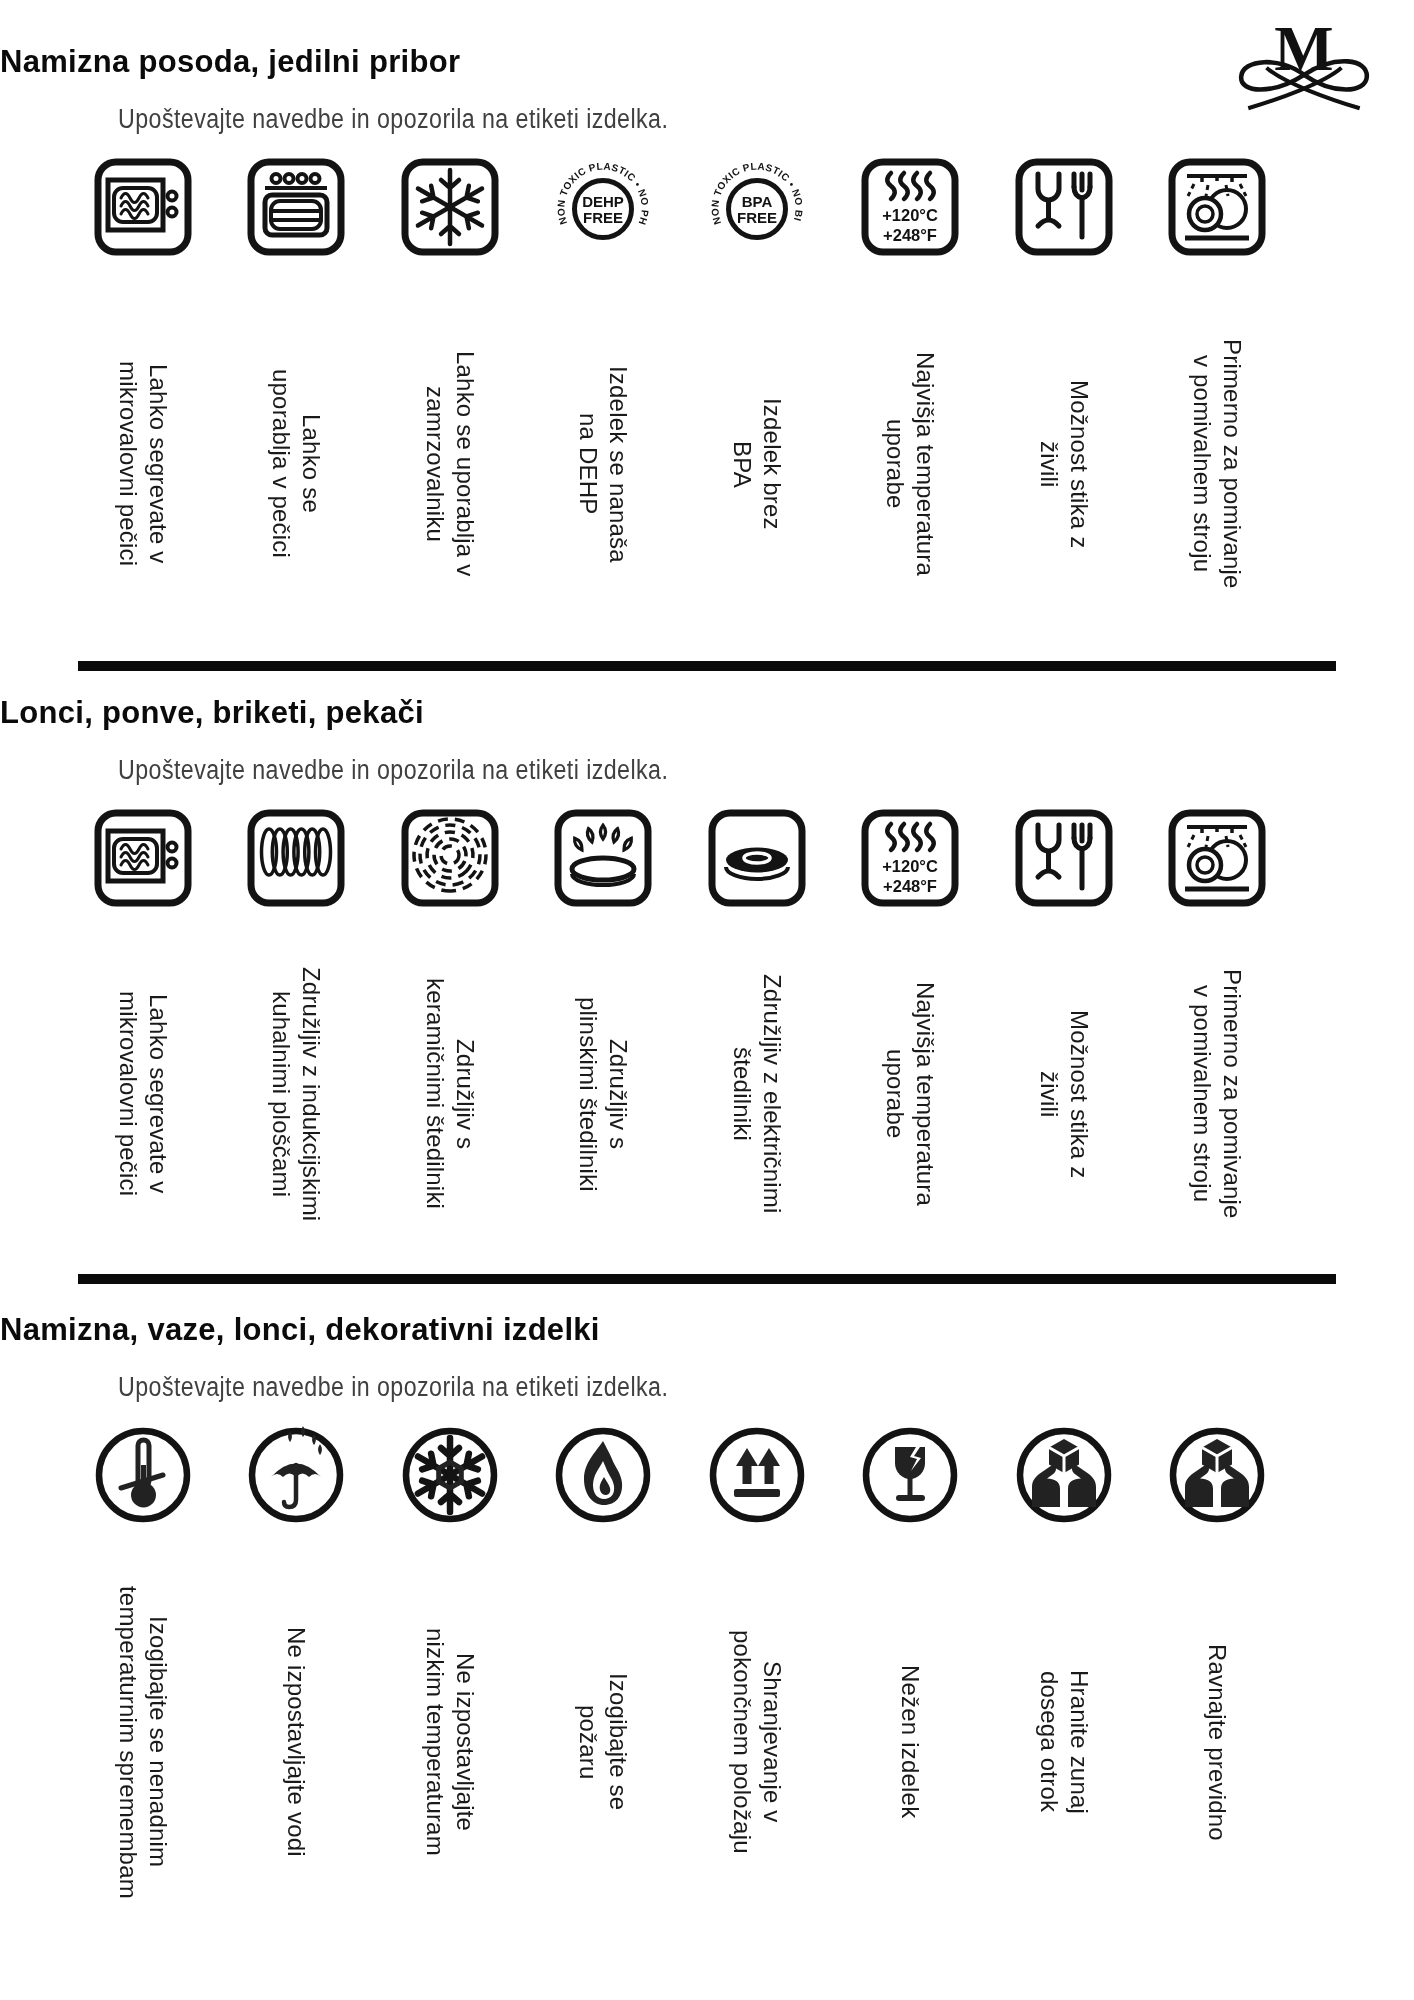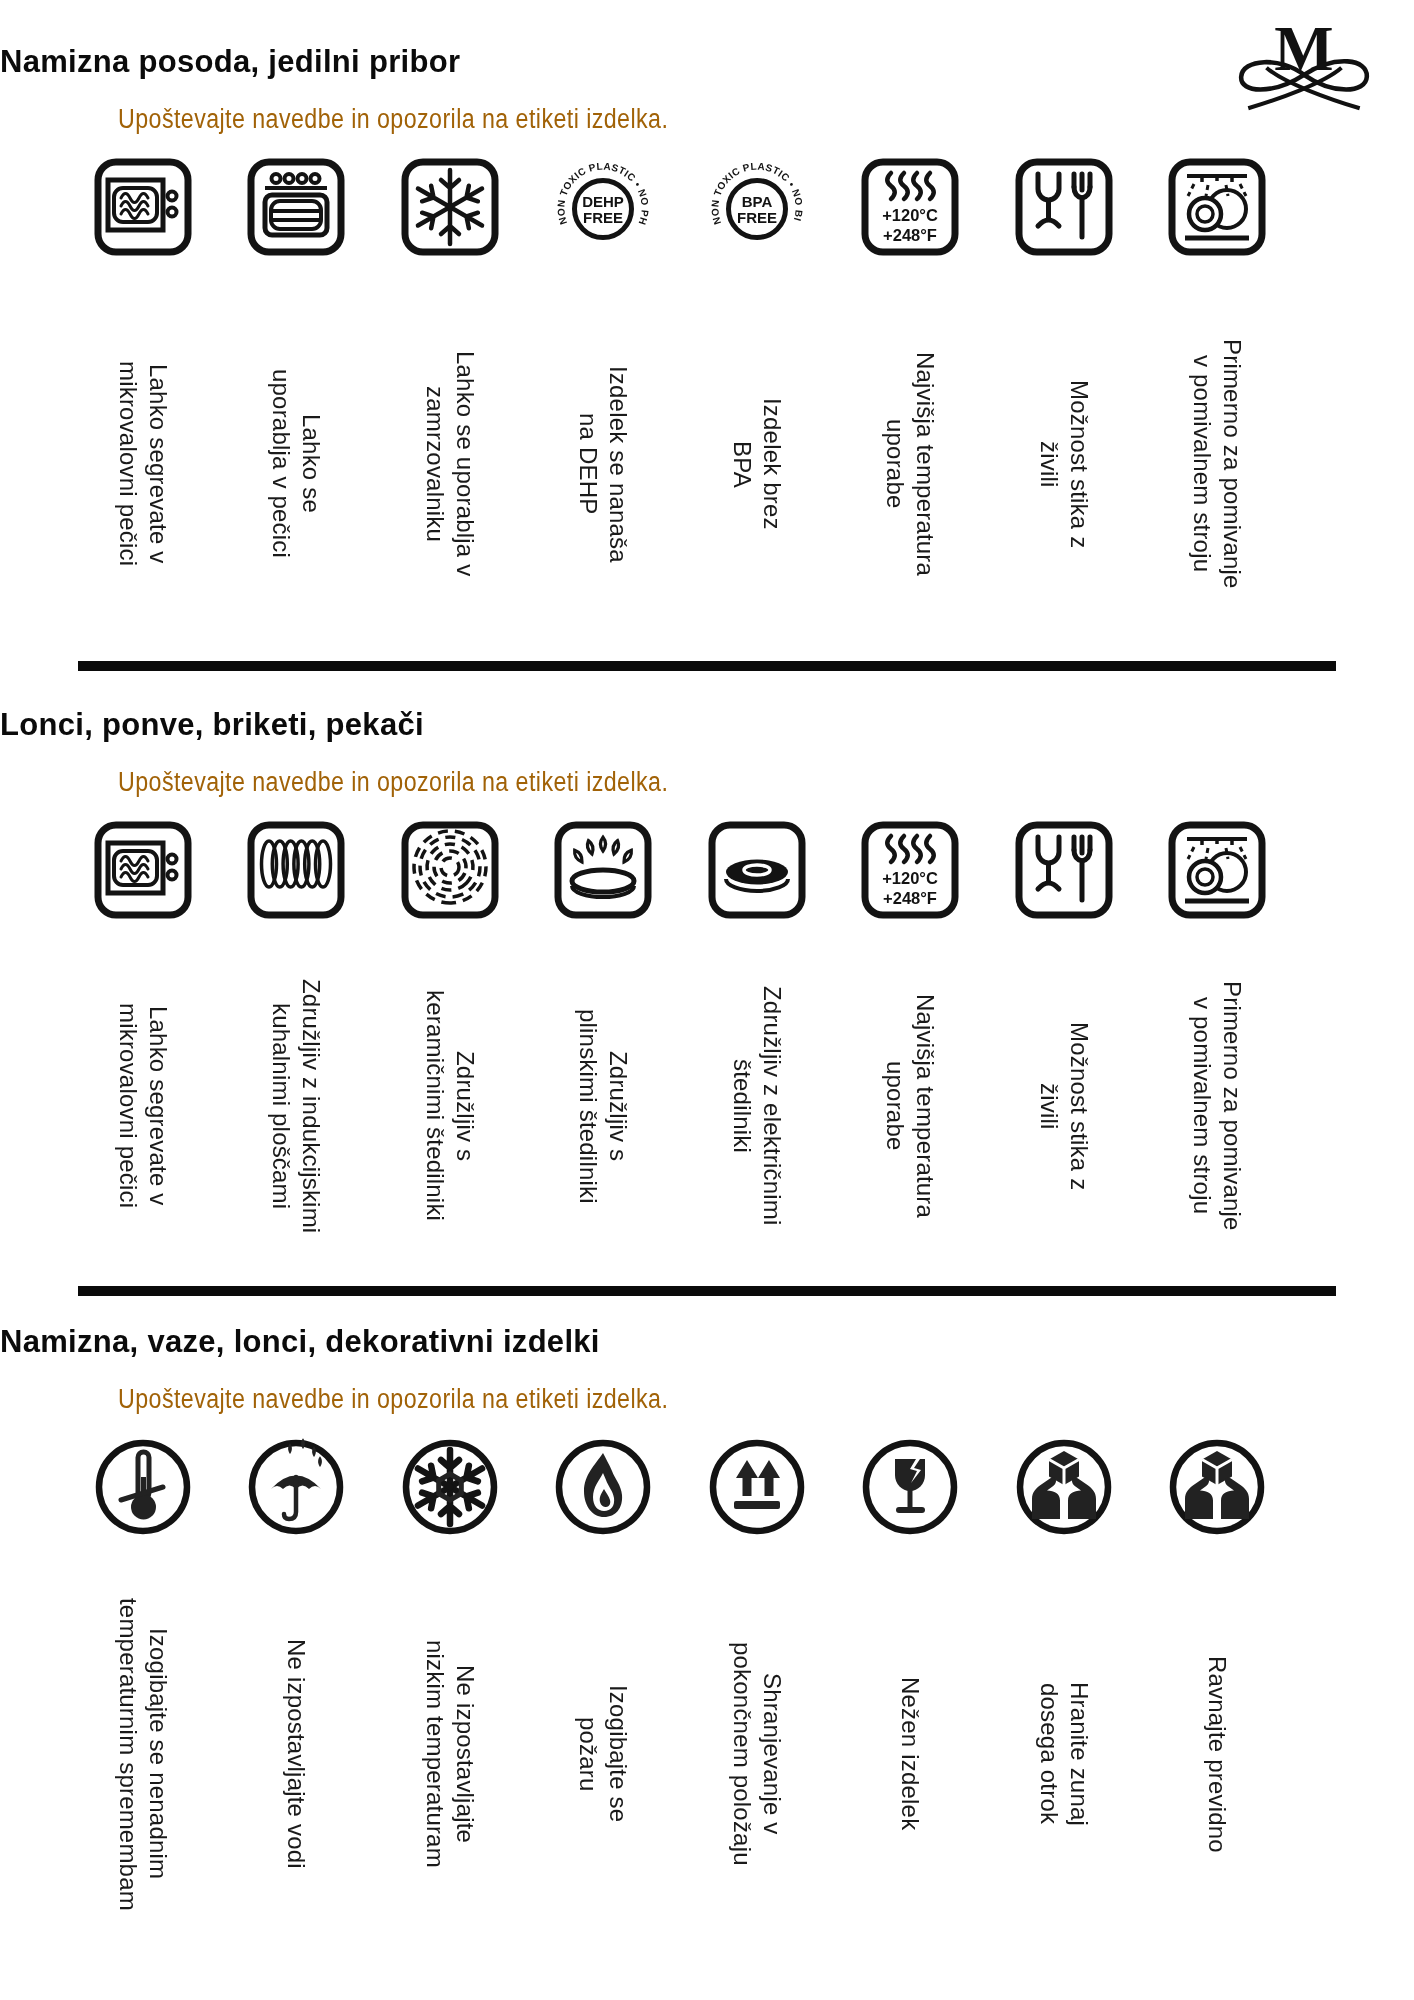--- a/index.html
+++ b/index.html
@@ -17,27 +17,27 @@
   .section{position:relative;}
   .sec-title{
     width:1114px;
     text-align:left;
     font-size:31px;
     font-weight:700;
     letter-spacing:.3px;
     color:#0b0b0b;
   }
   .sec1 .sec-title{padding-top:44px;}
-  .sec2 .sec-title{padding-top:36px;}
+  .sec2 .sec-title{padding-top:24px;}
   .sec3 .sec-title{padding-top:28px;}
   .sec-subtitle{
     margin:24px 0 0 118px;
     font-size:27px;
     font-weight:400;
-    color:#a16207;
+    color:#404040;
     white-space:nowrap;
   }
   .sec-subtitle > span{display:inline-block;transform:scaleX(.86);transform-origin:left center;letter-spacing:.5px;}
   .items{
     display:grid;
     grid-template-columns:repeat(8,1fr);
     margin:22px 120px 0 66px;
   }
   .col{display:flex;flex-direction:column;align-items:center;}
   .sym{display:block;width:100px;height:100px;}

